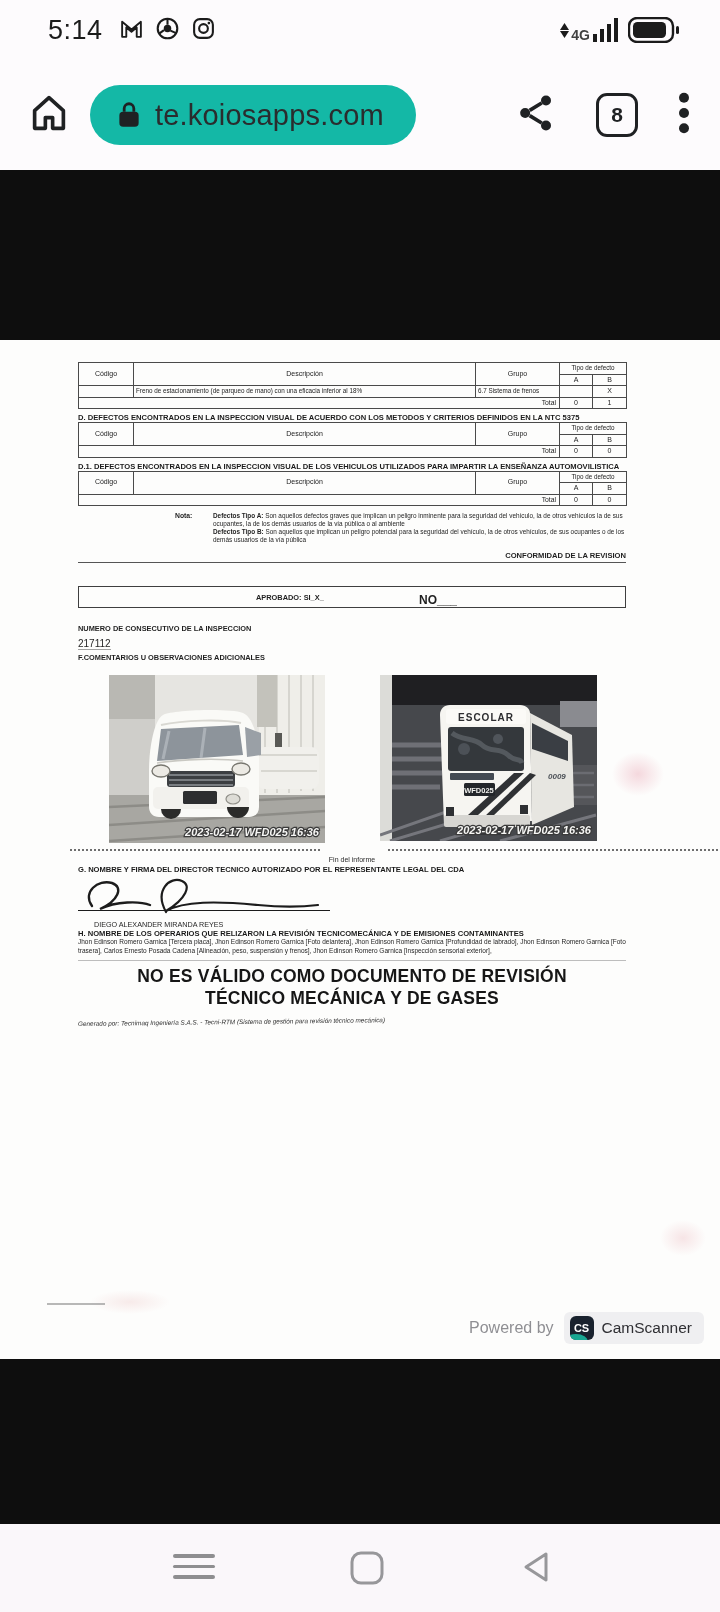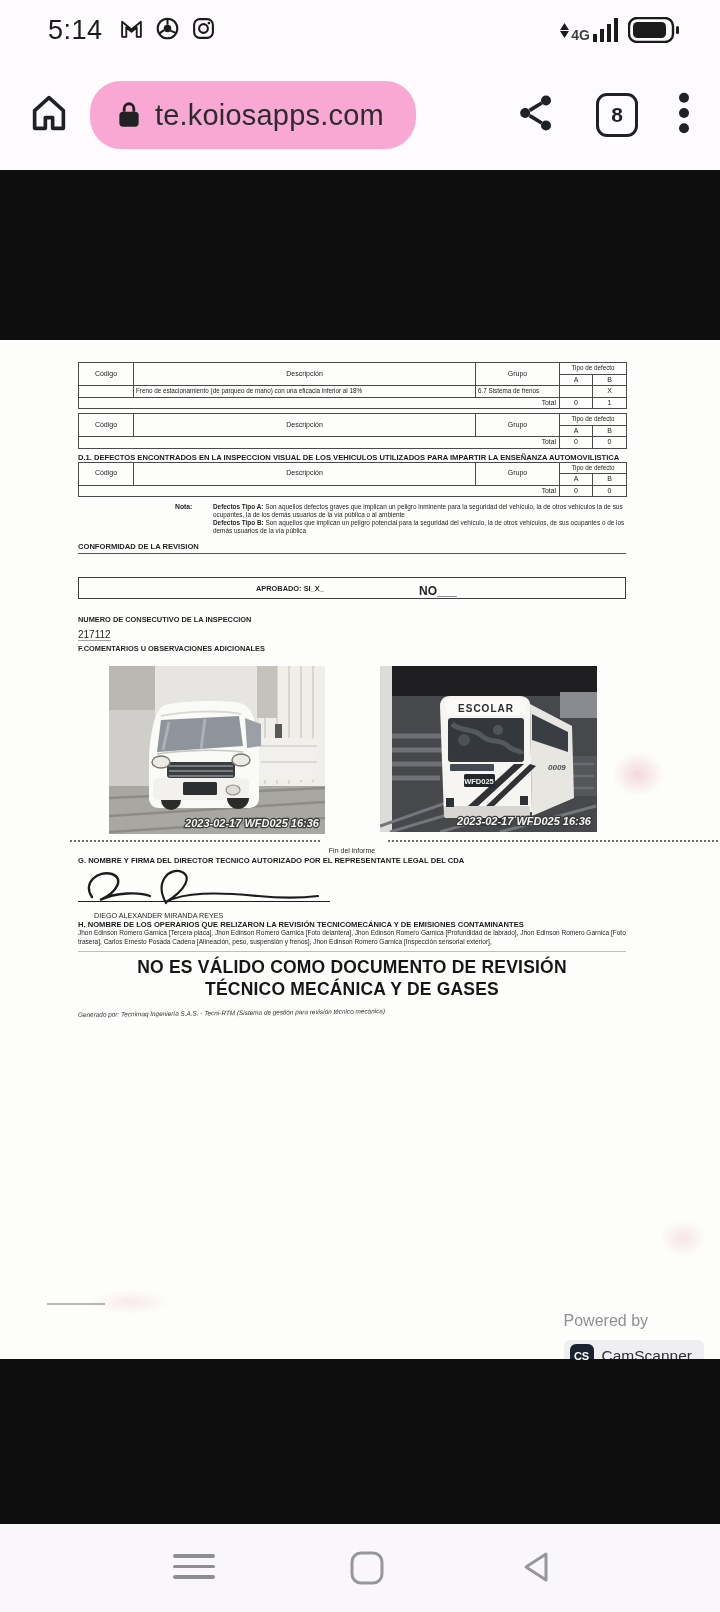--- a/index.html
+++ b/index.html
@@ -13,21 +13,21 @@
   .sb-notifs { display:flex; align-items:center; gap:11px; margin-left:16px; }
   .sb-right { position:absolute; right:40px; top:0; height:60px; display:flex; align-items:center; gap:9px; }
   .sig-group { display:flex; align-items:flex-end; gap:2px; }
   .sig-4g { font-size:14px; font-weight:bold; color:#404040; line-height:1; margin-right:1px; }
   .sig-arrows { display:flex; flex-direction:column; gap:1px; margin-bottom:4px; }
 
   
   .toolbar { position:absolute; top:60px; left:0; width:720px; height:110px; background:#fdfbfd;
     display:flex; align-items:center; }
   .home-btn { margin-left:26px; }
-  .url-pill { margin-left:18px; width:326px; height:68px; background:#f9a8d4; border-radius:31px;
+  .url-pill { margin-left:18px; width:326px; height:60px; background:#14b8a6; border-radius:31px;
     display:flex; align-items:center; padding-left:26px; }
   .url-text { font-size:29px; color:#2a2c2e; margin-left:13px; letter-spacing:.2px; }
   .tool-icons { display:flex; align-items:center; margin-left:auto; margin-right:30px; gap:40px; }
   .tab-box { width:42px; height:44px; border:3.5px solid #1f2123; border-radius:11px;
     display:flex; align-items:center; justify-content:center; font-size:21px; font-weight:bold; color:#1f2123; }
 
   
   .band-top { position:absolute; top:170px; left:0; width:720px; height:170px; background:#0e0e0e; }
   .band-bottom { position:absolute; top:1359px; left:0; width:720px; height:165px; background:#0e0e0e; }
 
@@ -39,21 +39,21 @@
   .dtable th, .dtable td { border:1px solid #4a4a4a; font-size:7px; color:#222; text-align:center;
     padding:1px 2px; line-height:8.5px; font-weight:normal; height:10px; }
   .dtable th { font-weight:normal; }
   .dtable .tiny { font-size:6.3px; }
   .dtable td.l { text-align:left; font-size:6.3px; }
   .dtable .tlabel { text-align:right; font-size:6.8px; padding-right:3px; }
   .note-row { display:flex; margin-top:6px; margin-bottom:7px; }
   .note-label { width:135px; padding-left:97px; font-size:6.8px; font-weight:bold; }
   .note-text { width:413px; font-size:6.4px; line-height:8px; color:#242424; }
   .note-text b { font-weight:bold; }
-  .conf-title { font-size:7.6px; font-weight:bold; border-bottom:1px solid #555; padding-bottom:2px; margin-bottom:3px; }
+  .conf-title { font-size:7.6px; font-weight:bold; border-bottom:1px solid #555; padding-bottom:2px; margin-bottom:3px;text-align:right; }
   .conf-box { position:relative; width:548px; height:22px; border:1.5px solid #3f3f3f; margin-bottom:16px;margin-top:23px; }
   .conf-aprobado { position:absolute; left:177px; top:6px; font-size:7.4px; font-weight:bold; }
   .conf-no { position:absolute; left:340px; top:6px; font-size:12px; font-weight:bold; }
   .lbl-bold { font-size:7.4px; font-weight:bold; line-height:9px; }
   .consec-val { display:inline-block; font-size:10px; border-bottom:1px solid #a3a3a3; margin:1px 0 3px 0; }
   .photos-row { position:relative; height:168px; margin-top:13px; }
   .photo { position:absolute; top:0; }
   .photo-l { left:31px; width:216px; height:168px; }
   .photo-r { left:302px; width:217px; height:166px; }
   .dash-row { position:relative; height:11px; margin-top:2px; }
@@ -73,21 +73,21 @@
   .smudge { position:absolute; border-radius:50%; pointer-events:none; }
   .smudge-1 { left:612px; top:412px; width:52px; height:44px;
     background:radial-gradient(closest-side, rgba(224,130,150,.30), rgba(224,130,150,0)); }
   .smudge-2 { left:660px; top:880px; width:46px; height:36px;
     background:radial-gradient(closest-side, rgba(224,140,150,.22), rgba(224,140,150,0)); }
   .smudge-3 { left:90px; top:950px; width:80px; height:24px;
     background:radial-gradient(closest-side, rgba(220,150,150,.18), rgba(220,150,150,0)); }
   .gray-dash { position:absolute; left:47px; top:963px; width:58px; height:2px; background:#9a9a9a; opacity:.7; }
 
   
-  .cs-footer { position:absolute; right:16px; top:972px; display:flex; align-items:flex-start; gap:10px;flex-direction:column; }
+  .cs-footer { position:absolute; right:16px; top:972px; display:flex; align-items:center; gap:10px; }
   .cs-powered { font-size:16px; color:#8f8f93; }
   .cs-pill { display:flex; align-items:center; gap:8px; background:#efeff1; border-radius:6px;
     padding:4px 12px 4px 6px; height:32px; }
   .cs-icon { position:relative; width:24px; height:24px; border-radius:6px; background:#19222e; overflow:hidden;
     display:flex; align-items:center; justify-content:center; font-size:11px; font-weight:bold; color:#fff; }
   .cs-icon::after { content:""; position:absolute; left:-6px; bottom:-10px; width:24px; height:16px;
     background:#1ab69d; border-radius:50%; opacity:.9; }
   .cs-icon span { position:relative; z-index:1; }
   .cs-brand { font-size:15.5px; color:#2f2f33; }
 
@@ -227,20 +227,21 @@
           </tr>
           <tr>
             <td colspan="3" class="tlabel">Total</td>
             <td>0</td>
             <td>1</td>
           </tr>
         </tbody>
       </table>
 
       
+      <div class="sec-title">D. DEFECTOS ENCONTRADOS EN LA INSPECCION VISUAL DE ACUERDO CON LOS METODOS Y CRITERIOS DEFINIDOS EN LA NTC 5375</div>
       <table class="dtable">
         <colgroup>
             <col style="width:55px">
             <col style="width:342px">
             <col style="width:84px">
             <col style="width:33px">
             <col style="width:34px">
           </colgroup>
         <thead>
           <tr>

